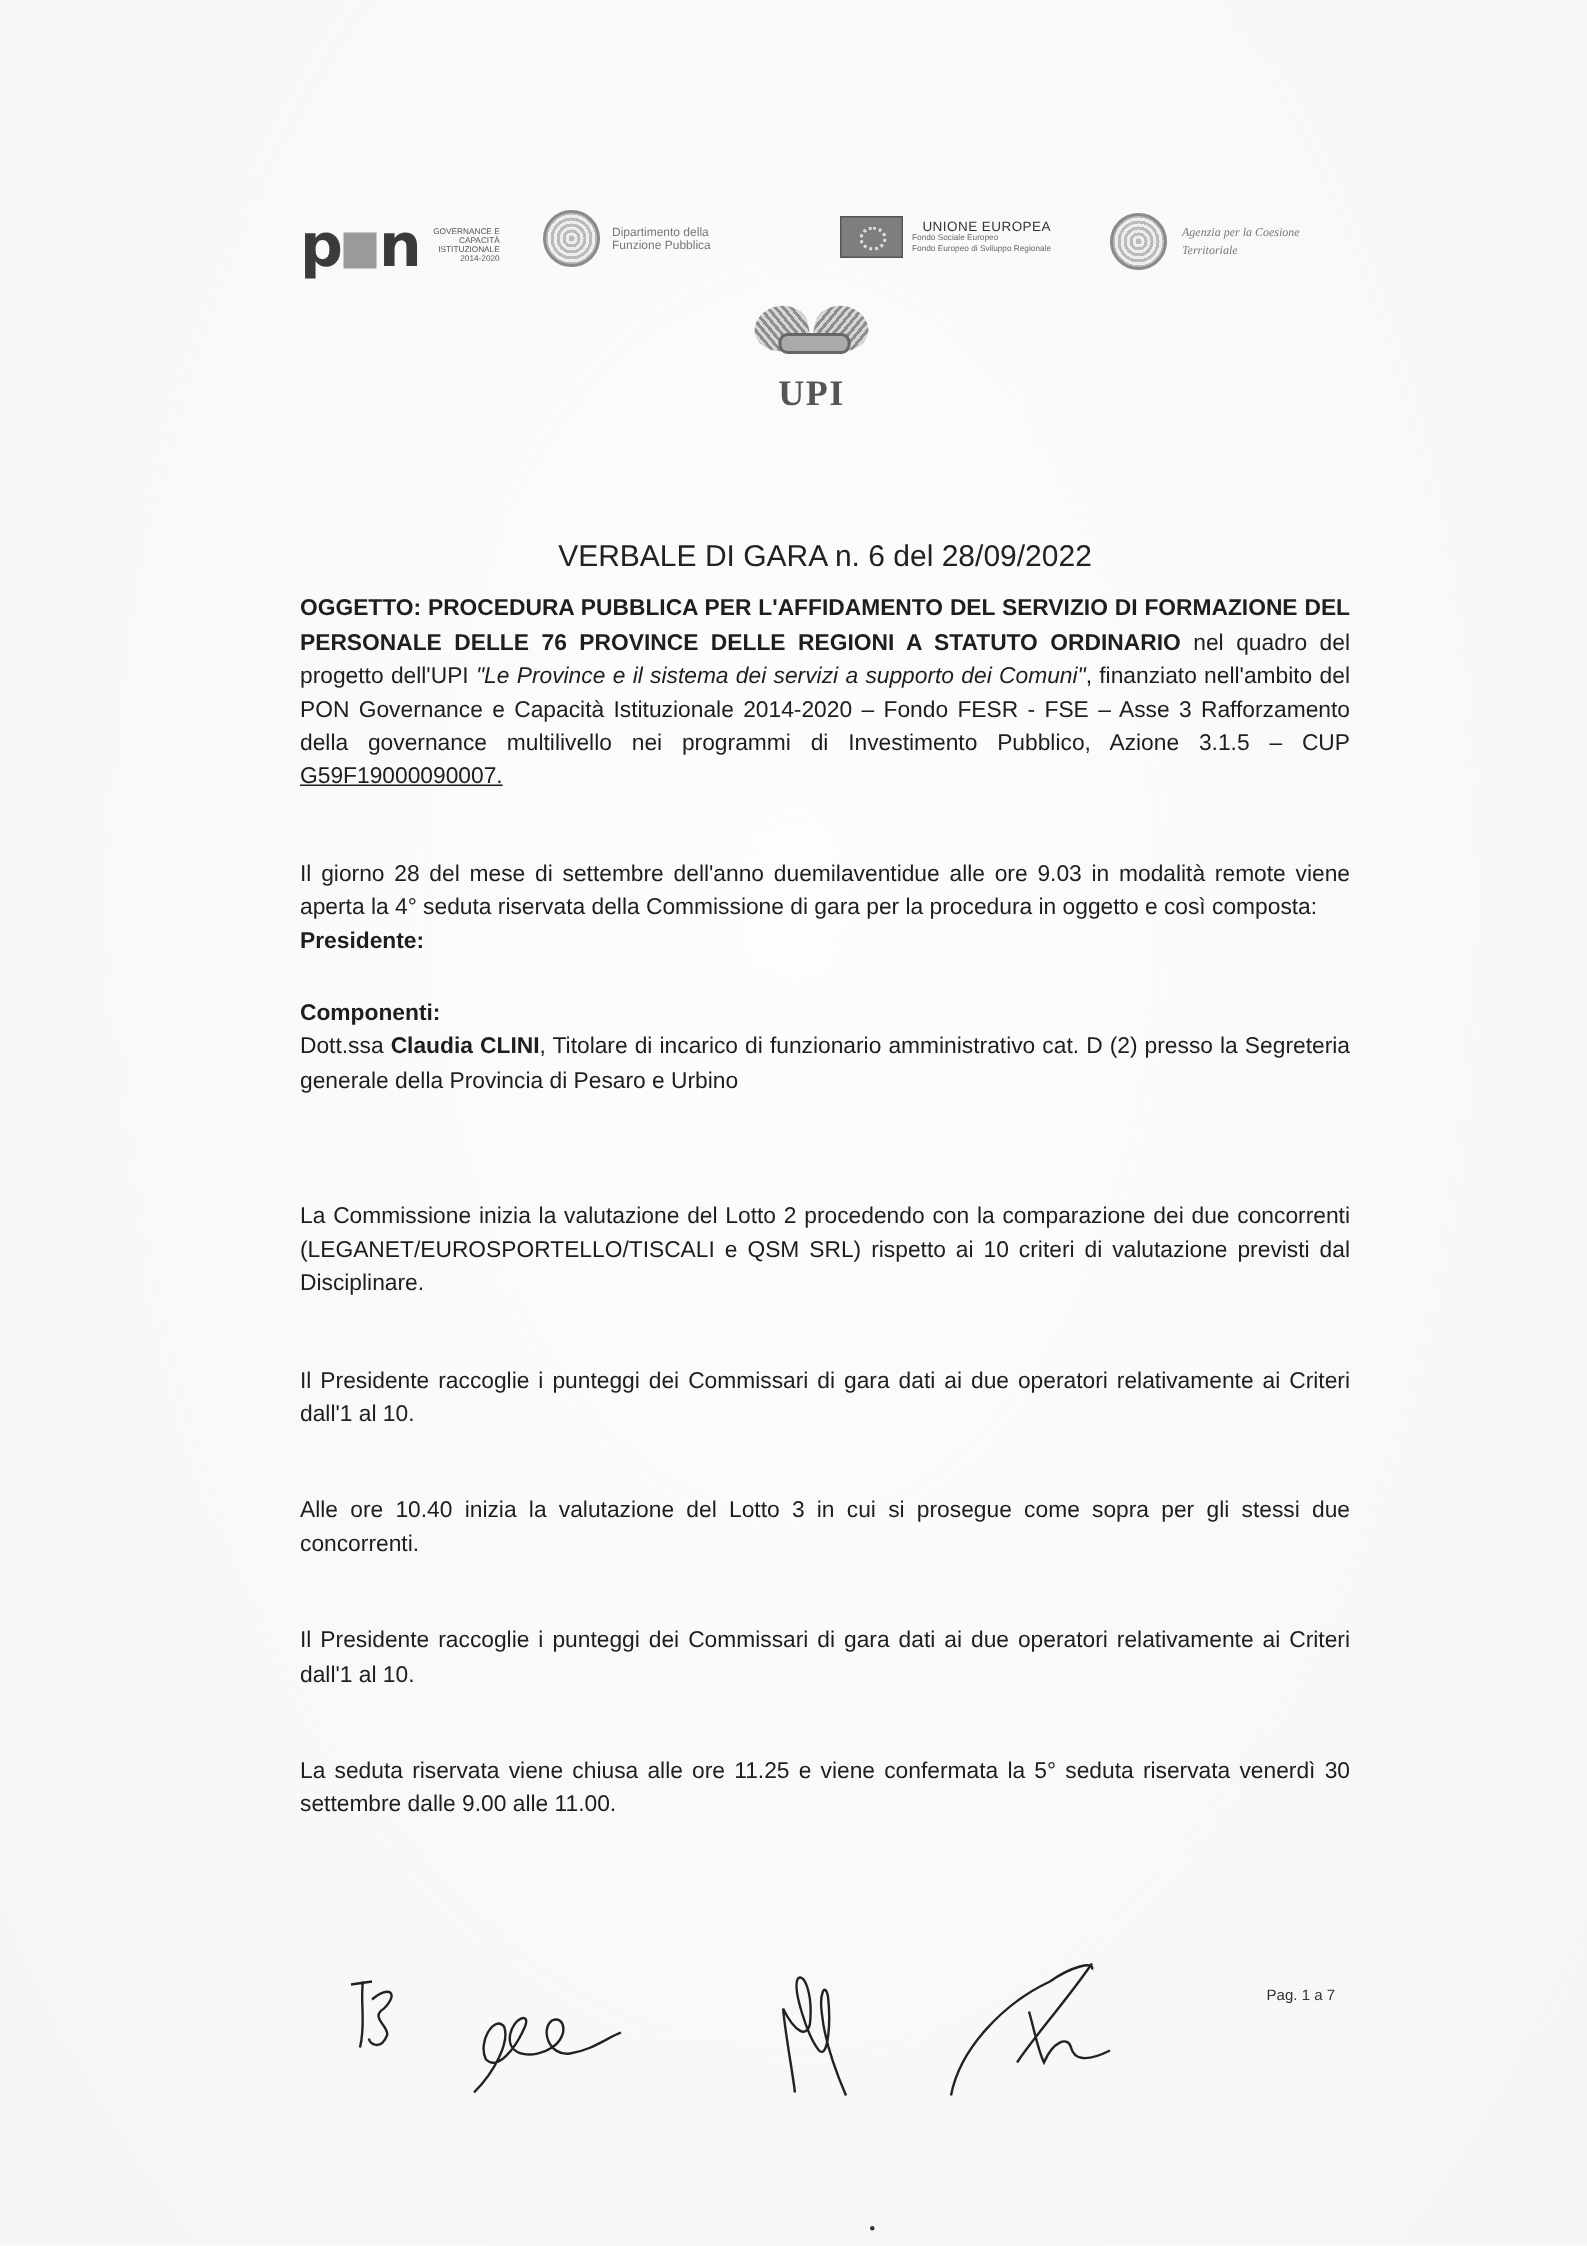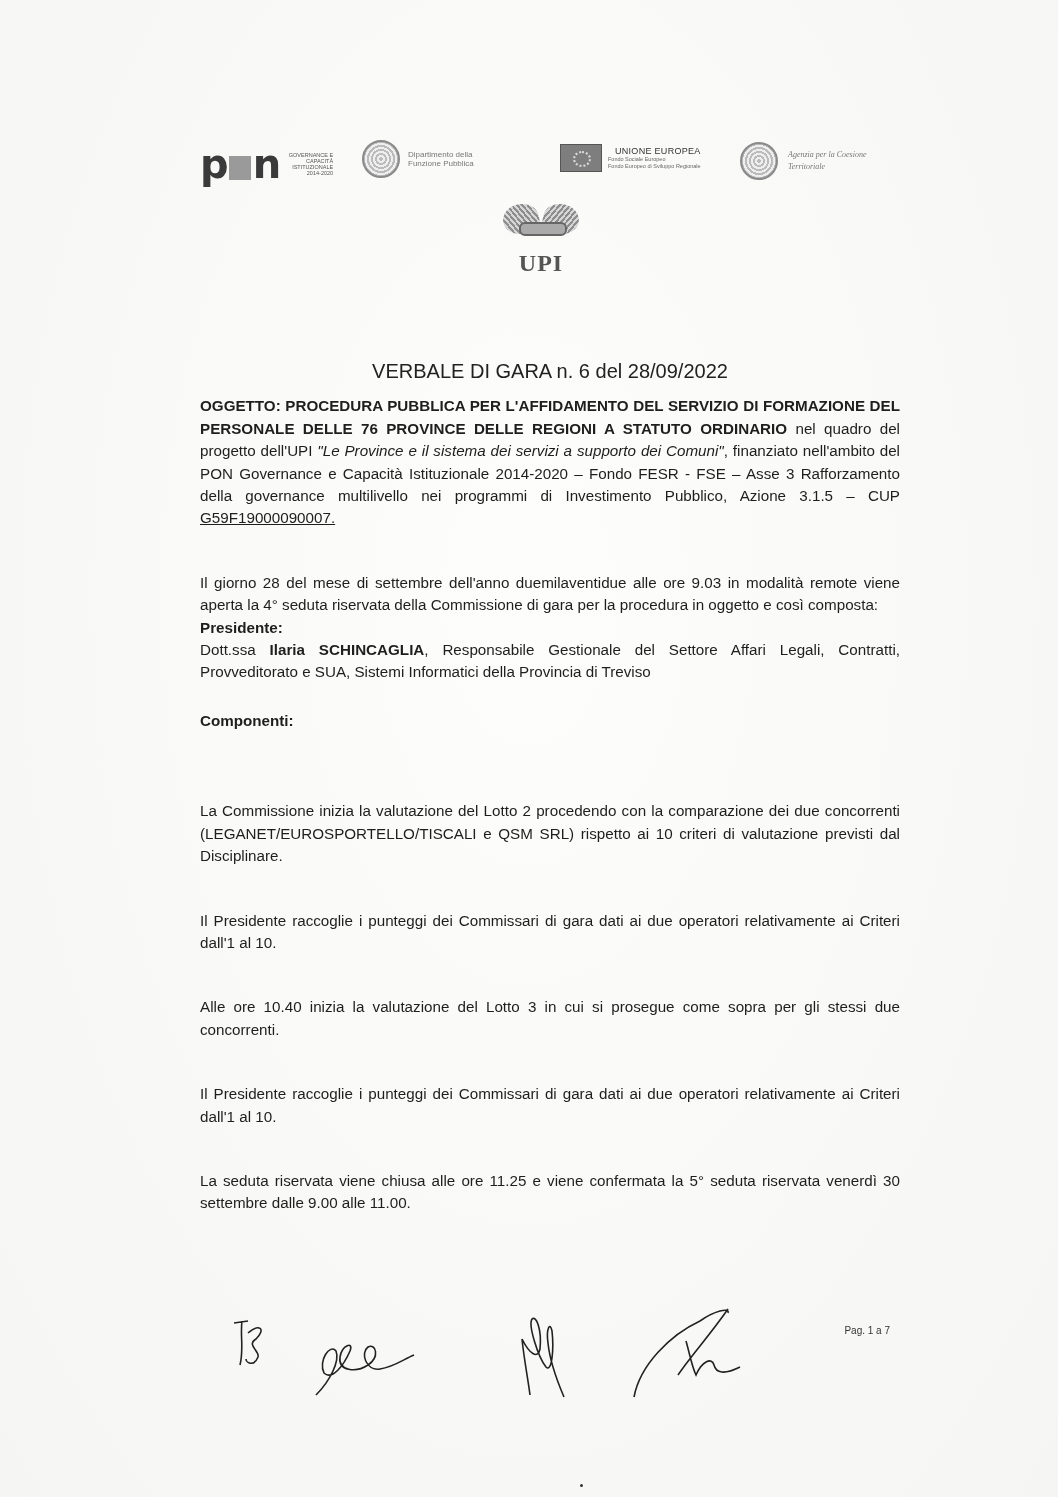--- a/index.html
+++ b/index.html
@@ -89,26 +89,26 @@
   <div class="content">
     <p class="title">VERBALE DI GARA n. 6 del 28/09/2022</p>
 
     <p class="oggetto">
       <b>OGGETTO: PROCEDURA PUBBLICA PER L'AFFIDAMENTO DEL SERVIZIO DI FORMAZIONE DEL PERSONALE DELLE 76 PROVINCE DELLE REGIONI A STATUTO ORDINARIO</b><span> nel quadro del progetto dell'UPI </span><i>"Le Province e il sistema dei servizi a supporto dei Comuni"</i><span>, finanziato nell'ambito del PON Governance e Capacità Istituzionale 2014-2020 – Fondo FESR - FSE – Asse 3 Rafforzamento della governance multilivello nei programmi di Investimento Pubblico, Azione 3.1.5 – CUP </span><span class="cup">G59F19000090007.</span>
     </p>
 
     <div class="gap-l"></div>
     <p class="p">Il giorno 28 del mese di settembre dell'anno duemilaventidue alle ore 9.03 in modalità remote viene aperta la 4° seduta riservata della Commissione di gara per la procedura in oggetto e così composta:</p>
     <p class="label">Presidente:</p>
-    <p class="p">
-      <span>Dott.ssa </span><b>Ilaria SCHINCAGLIA</b><span>, Responsabile Gestionale del Settore Affari Legali, Contratti, Provveditorato e SUA, Sistemi Informatici della Provincia di Treviso</span>
-    </p>
 
     <div class="gap-m"></div>
     <p class="label">Componenti:</p>
+    <p class="p">
+      <span>Dott.ssa </span><b>Claudia CLINI</b><span>, Titolare di incarico di funzionario amministrativo cat. D (2) presso la Segreteria generale della Provincia di Pesaro e Urbino</span>
+    </p>
 
     <div class="gap-m"></div>
 
     <div class="gap-l"></div>
     <p class="p">La Commissione inizia la valutazione del Lotto 2 procedendo con la comparazione dei due concorrenti (LEGANET/EUROSPORTELLO/TISCALI e QSM SRL) rispetto ai 10 criteri di valutazione previsti dal Disciplinare.</p>
     <div class="gap-l"></div>
     <p class="p">Il Presidente raccoglie i punteggi dei Commissari di gara dati ai due operatori relativamente ai Criteri dall'1 al 10.</p>
     <div class="gap-l"></div>
     <p class="p">Alle ore 10.40 inizia la valutazione del Lotto 3 in cui si prosegue come sopra per gli stessi due concorrenti.</p>
     <div class="gap-l"></div>

